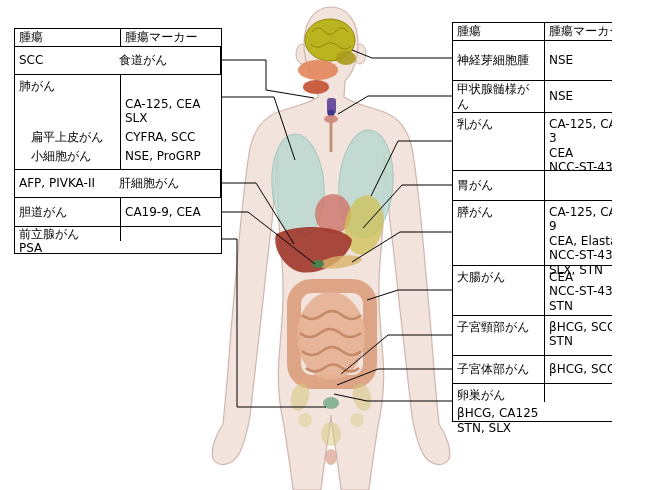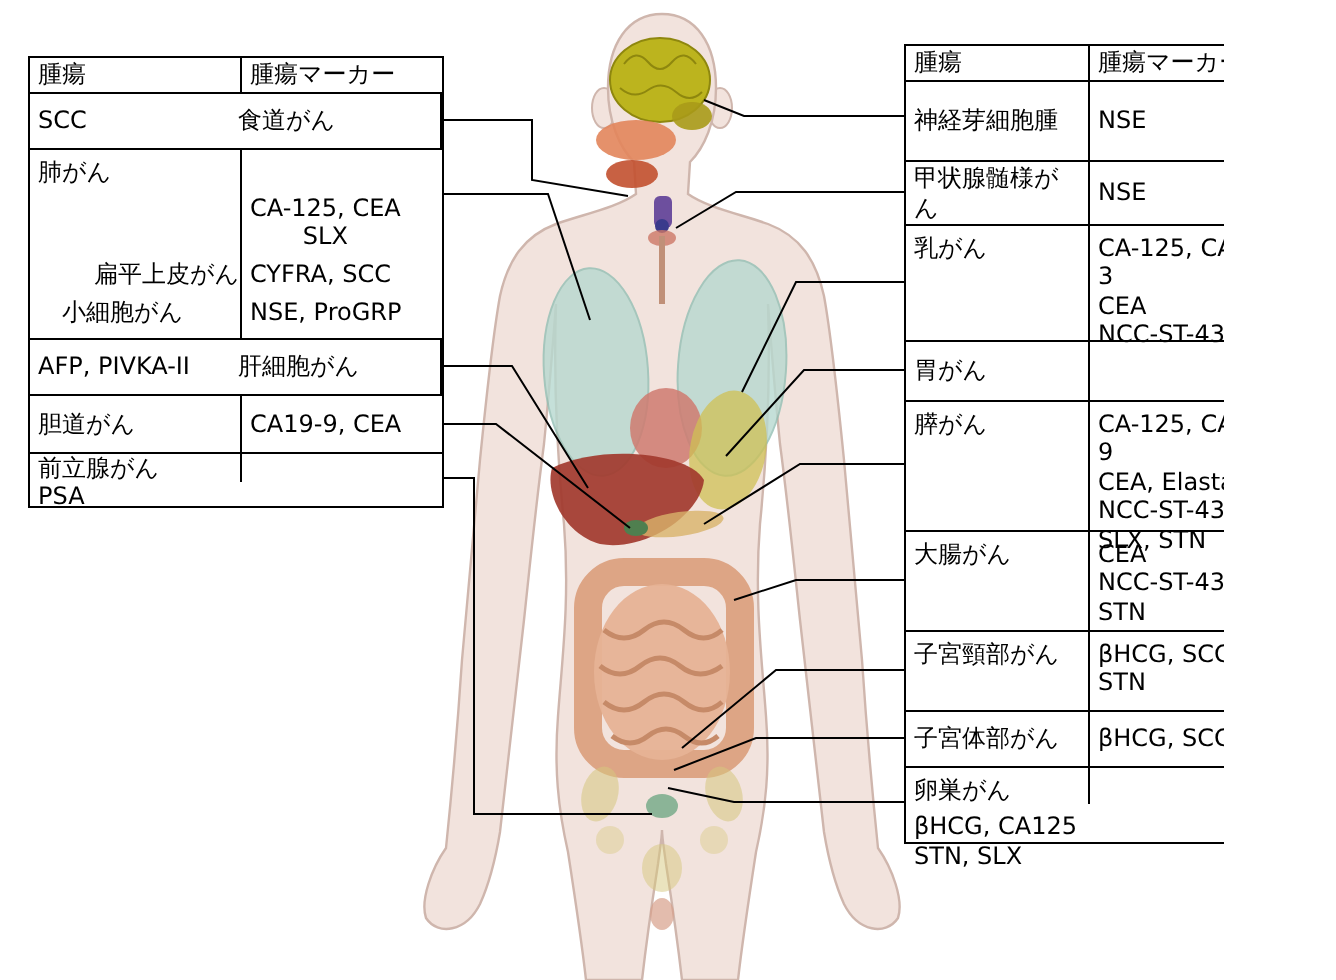--- a/index.html
+++ b/index.html
@@ -16,21 +16,21 @@
   .trow:last-child { border-bottom:none;flex-direction:column; }
   .cell { display:flex; flex-direction:column; padding:4px 4px 0 4px; }
   .cell.c1 { border-right:1px solid #000; }
   .left  .c1 { width:106px; } .left  .c2 { width:100px; }
   .right .c1 { width:92px;  } .right .c2 { width:102px; }
   .trow.header { height:18px; }
   .trow.header .cell { padding:1px 4px; }
   .trow.vc .cell { justify-content:center; padding-top:0; }
   .ml { white-space:pre-line; }
   .lungrow .cell { position:relative; padding:0; }
-  .abs { position:absolute; white-space:pre-line;text-align:center; }
+  .abs { position:absolute; white-space:pre-line; }
 </style>
 </head>
 <body>
 
 <div class="canvas">
 
   <svg id="body-art" class="svg-layer" width="668" height="490" viewBox="0 0 668 490">
     <g>
       <ellipse cx="302" cy="54" rx="6" ry="10" fill="#f2e3dd" stroke="#cfb6ad"></ellipse>
       <ellipse cx="360" cy="54" rx="6" ry="10" fill="#f2e3dd" stroke="#cfb6ad"></ellipse>
@@ -115,21 +115,21 @@
       <div class="cell c1">腫瘍</div>
       <div class="cell c2">腫瘍マーカー</div>
     </div>
     <div class="trow vc" style="height:28px">
       <div class="cell c2 ml">SCC</div>
       <div class="cell c1">食道がん</div>
     </div>
     <div class="trow lungrow" style="height:95px">
       <div class="cell c1">
         <span class="abs" style="top:4px;left:4px">肺がん</span>
-        <span class="abs" style="top:55px;left:32px">扁平上皮がん</span>
+        <span class="abs" style="top:55px;left:16px">扁平上皮がん</span>
         <span class="abs" style="top:74px;left:16px">小細胞がん</span>
       </div>
       <div class="cell c2">
         <span class="abs ml" style="top:22px;left:4px">CA-125, CEA
 SLX</span>
         <span class="abs" style="top:55px;left:4px">CYFRA, SCC</span>
         <span class="abs" style="top:74px;left:4px">NSE, ProGRP</span>
       </div>
     </div>
     <div class="trow vc" style="height:28px">

